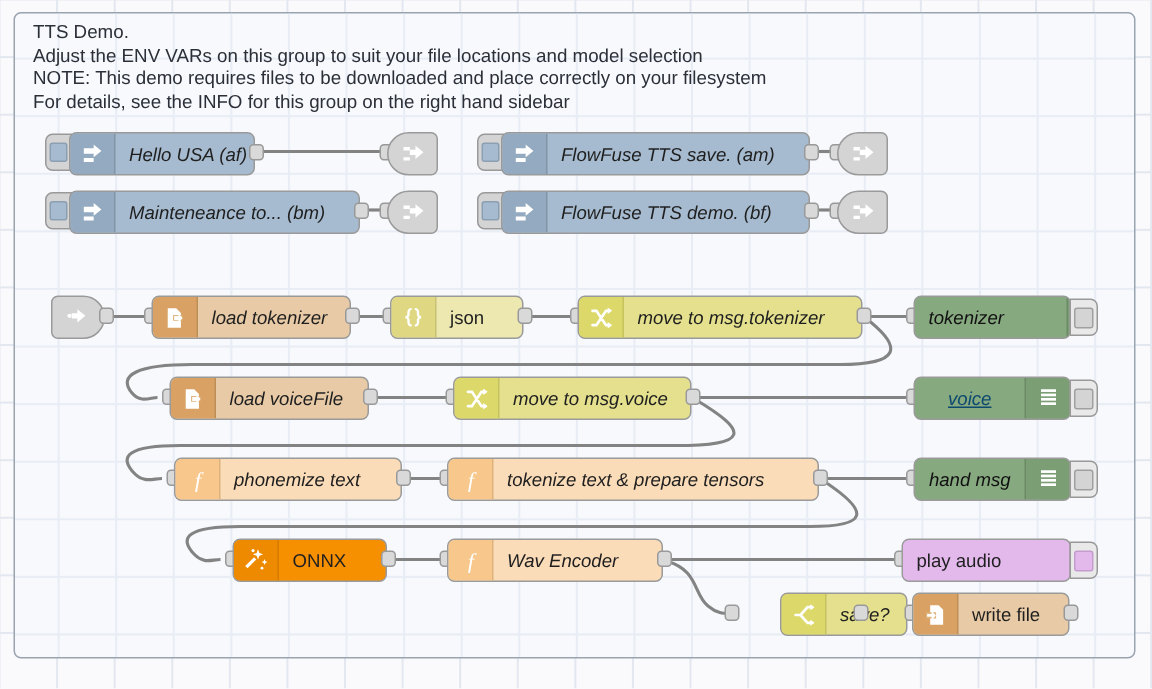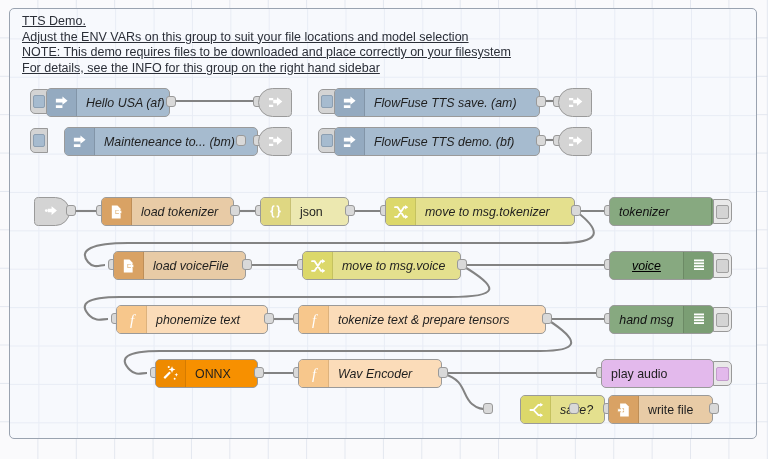--- a/index.html
+++ b/index.html
@@ -35,21 +35,20 @@
     background-size:38.4px 38.4px;
     background-position:-10px -9px;
     border-radius:4px;
     pointer-events:none;
   }
   
   #comment{
     position:absolute;left:22px;top:14px;width:700px;
     color:#2b2f38;font-size:12.5px;line-height:15.6px;
     white-space:pre-line;
-    text-decoration:underline;
   }
   
   #wires{position:absolute;left:0;top:0;width:768px;height:459px;}
   .wire{fill:none;stroke:#838383;stroke-width:2.1px;}
   
   .node{
     position:absolute;height:29px;box-sizing:border-box;
     border:1px solid #9a9a9a;border-radius:5px;
     display:flex;align-items:stretch;
     overflow:hidden;
@@ -185,21 +184,21 @@
           <path fill="#fff" d="M2 11h7v2.8H2z"></path>
         </svg>
     </div>
     <div class="lbl">Hello USA (af)</div>
   </div>
   <div class="port" style="left:166px;top:96px;"></div>
 
   <div class="injbtn" style="left:30px;top:128px;">
     <i></i>
   </div>
-  <div class="node inject" style="left:64px;top:127px;width:194px;">
+  <div class="node inject" style="left:46px;top:127px;width:194px;">
     <div class="ic">
       <svg class="gly" width="15" height="15" viewBox="0 0 16 16">
           <path fill="#fff" d="M2 4h7V1.5L14.5 6 9 10.5V8H2z"></path>
           <path fill="#fff" d="M2 11h7v2.8H2z"></path>
         </svg>
     </div>
     <div class="lbl">Mainteneance to... (bm)</div>
   </div>
   <div class="port" style="left:236px;top:135px;"></div>
 
@@ -353,21 +352,21 @@
           <path fill="none" stroke="#fff" stroke-width="1.8" stroke-linecap="round" d="M2 3.2h2.6l6.4 9.6h2.6M2 12.8h2.6l6.4-9.6h2.6"></path>
           <path fill="#fff" d="M12.1 1l3 2.2-3 2.2zM12.1 10.6l3 2.2-3 2.2z"></path>
         </svg>
     </div>
     <div class="lbl">move to msg.voice</div>
   </div>
   <div class="port" style="left:457px;top:259px;"></div>
 
   <div class="port" style="left:604px;top:259px;"></div>
   <div class="node debug" style="left:609px;top:251px;width:105px;">
-    <div class="lbl" style="color:#000000;justify-content:center;text-decoration:underline;">voice</div>
+    <div class="lbl" style="color:#0c4a6e;justify-content:center;text-decoration:underline;">voice</div>
     <div class="ic right">
       <svg class="gly" width="14" height="15" viewBox="0 0 14 15">
           <g fill="#fff">
             <rect x="2" y="1.5" width="10" height="1.8"></rect>
             <rect x="2" y="4.4" width="10" height="1.8"></rect>
             <rect x="2" y="7.3" width="10" height="1.8"></rect>
             <rect x="2" y="10.2" width="10" height="1.8"></rect>
           </g>
         </svg>
     </div>

